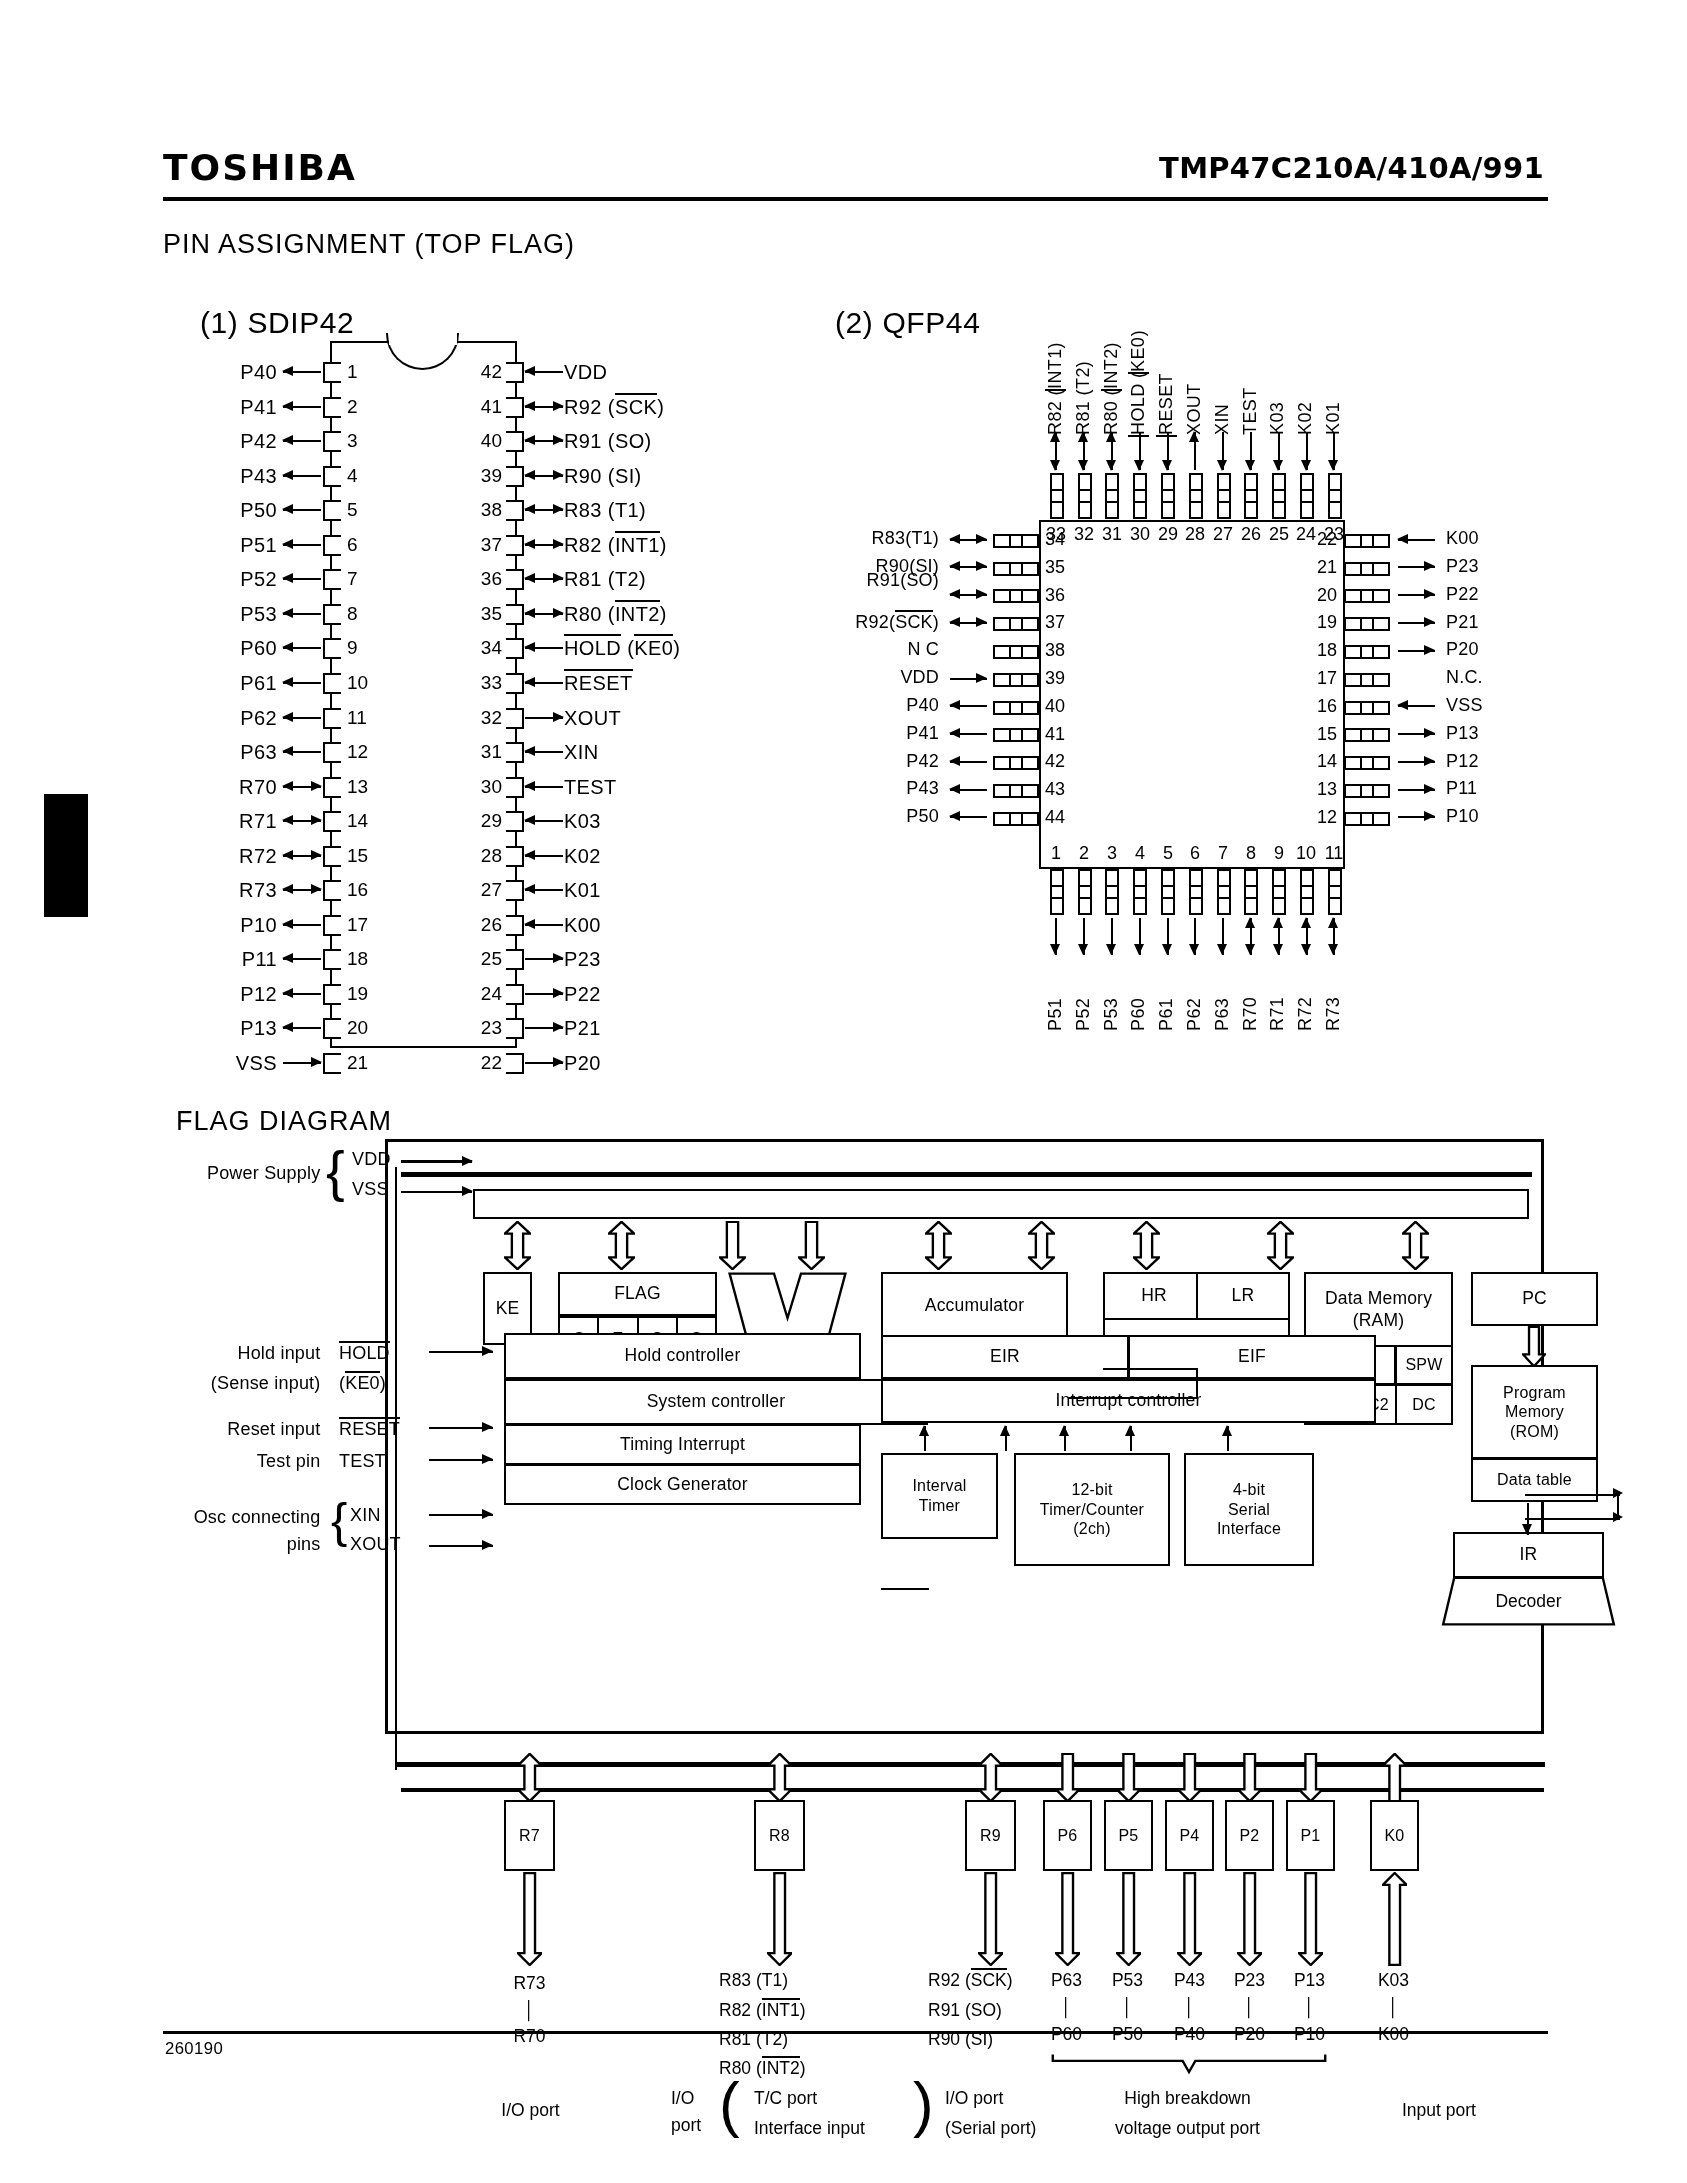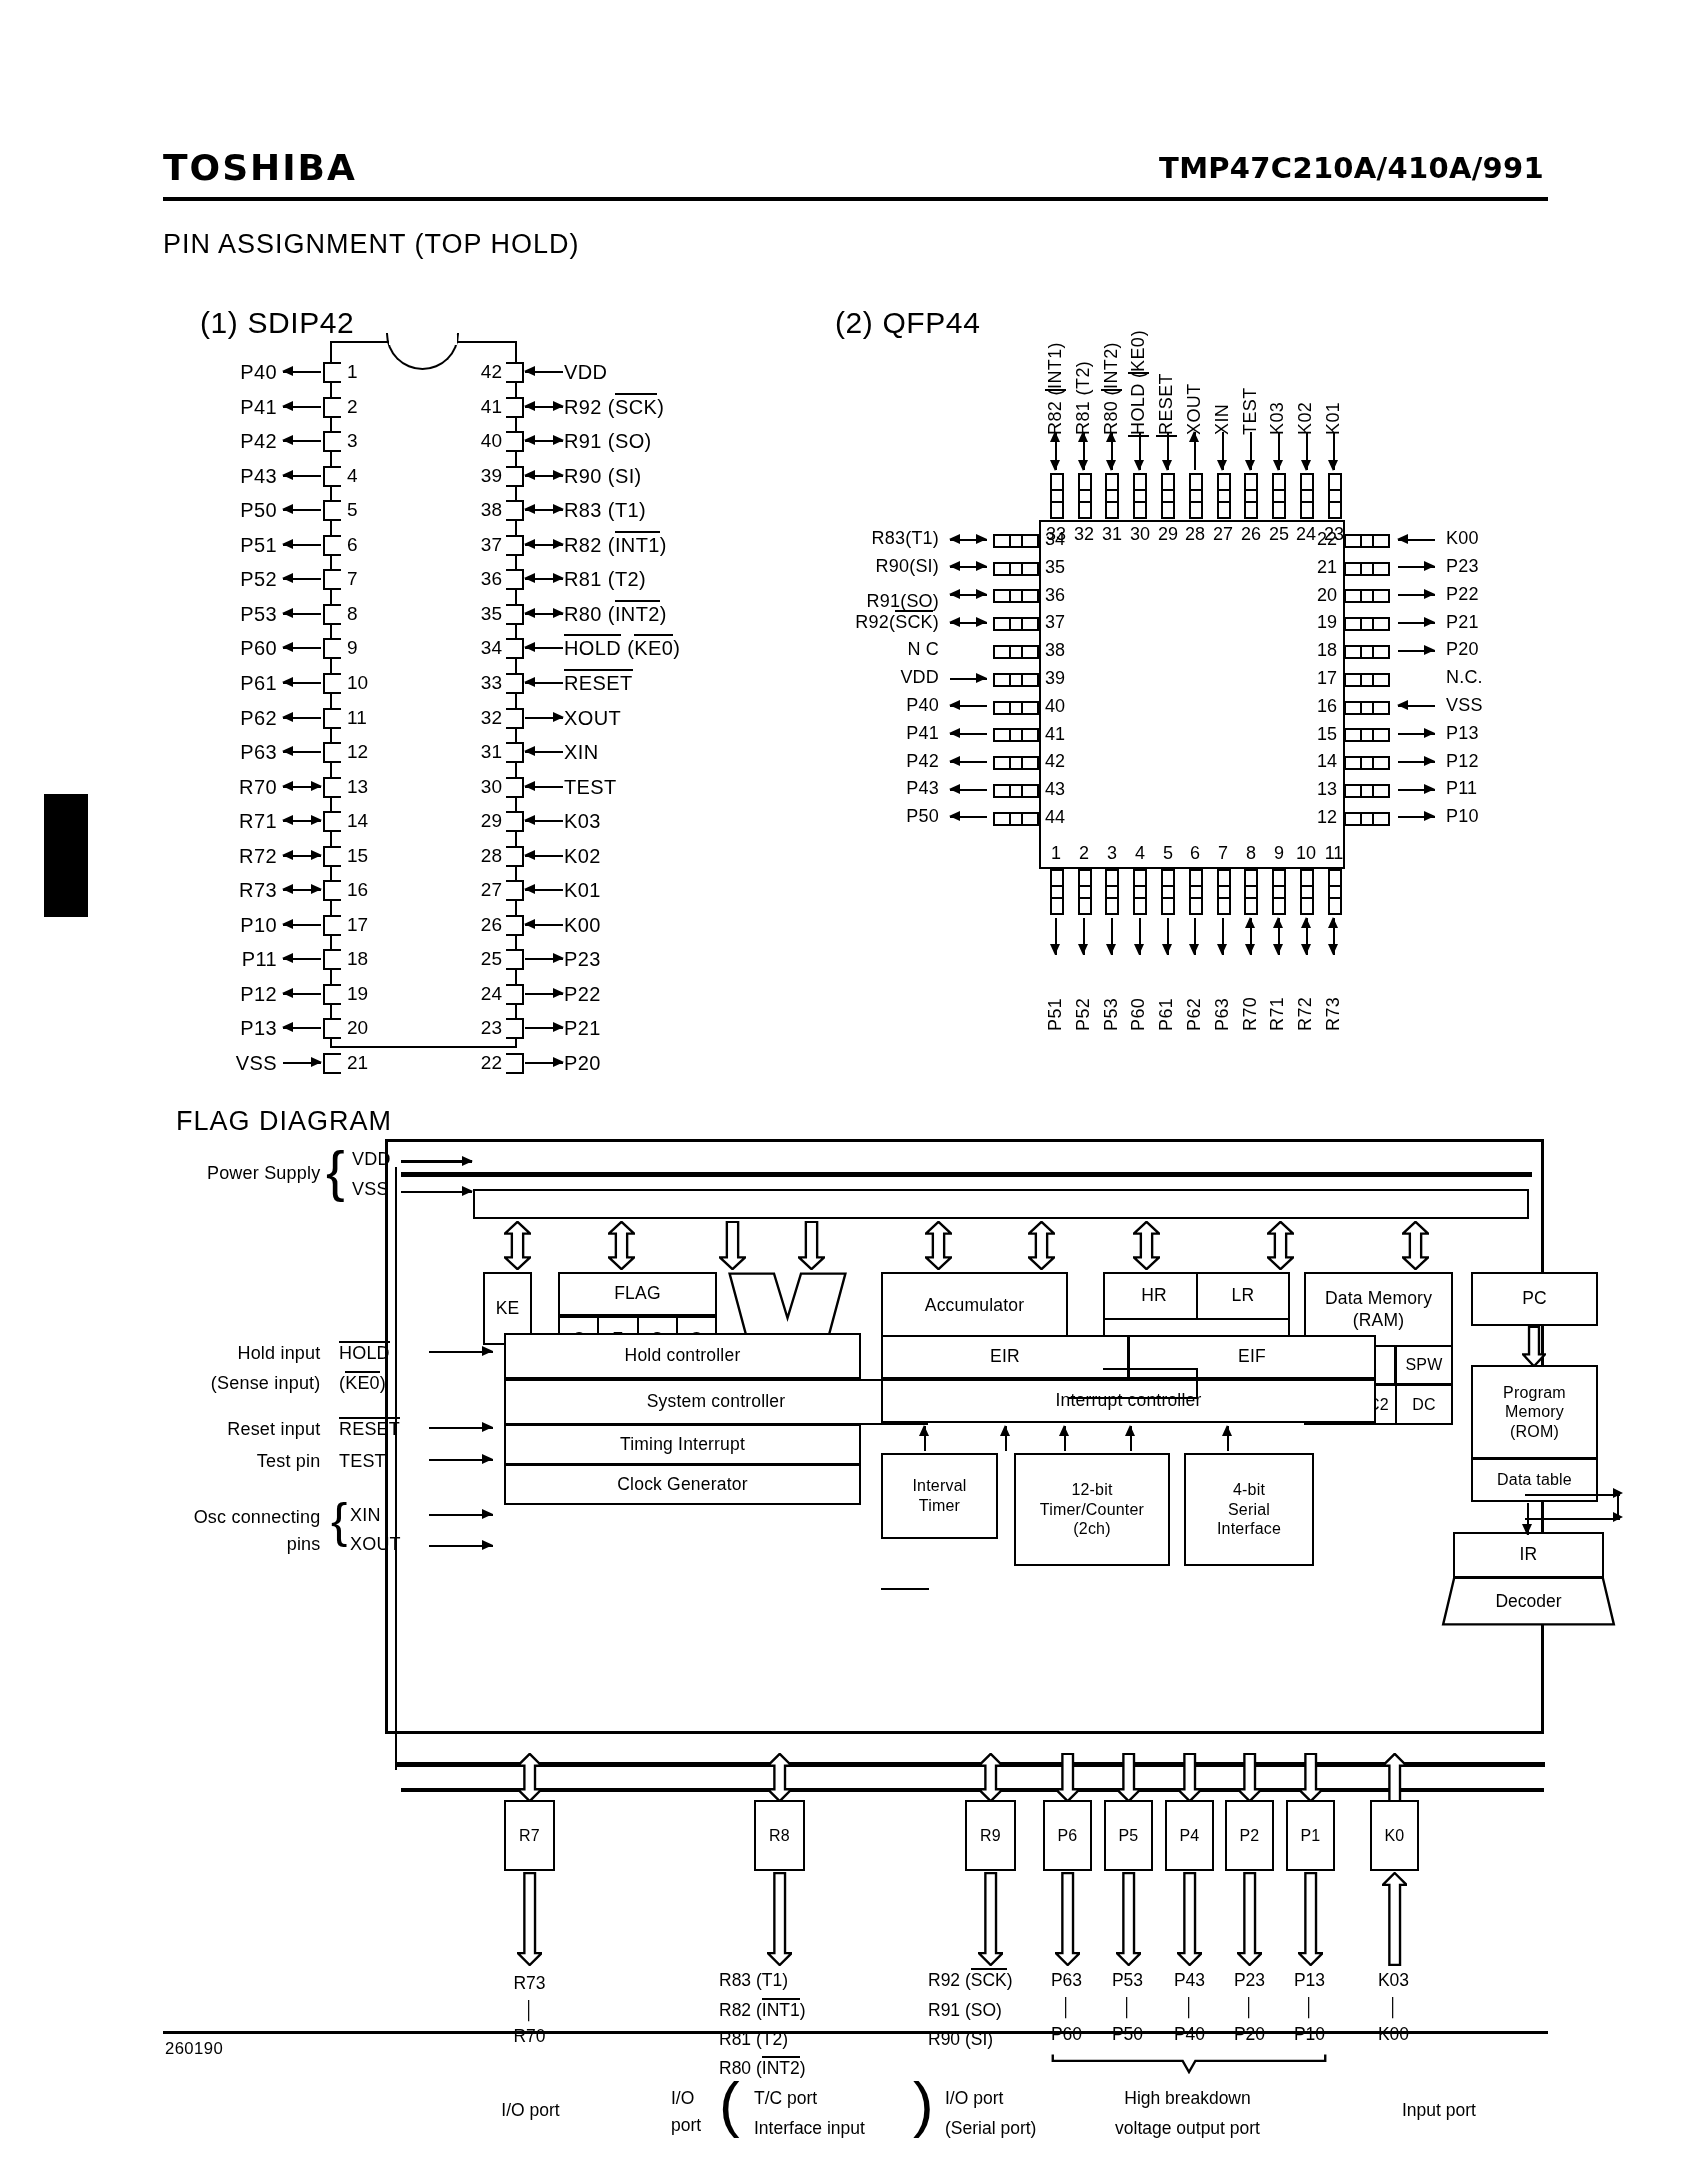--- a/index.html
+++ b/index.html
@@ -120,21 +120,21 @@
 </style>
 </head>
 <body>
 
 <div class="page">
 
   <div class="abs" id="hdr-brand">TOSHIBA</div>
   <div class="abs" id="hdr-part">TMP47C210A/410A/991</div>
   <div class="abs" id="hdr-rule"></div>
 
-  <div class="abs" id="sec-pin-title">PIN ASSIGNMENT (TOP HOLD)</div>
+  <div class="abs" id="sec-pin-title">PIN ASSIGNMENT (TOP FLAG)</div>
 
   <div class="abs" id="thumb-index"></div>
 
   <div class="abs pkg-caption" id="cap-sdip">(1) SDIP42</div>
 
   <div id="sdip">
     <div id="sdip-body"></div>
     <div id="sdip-notch"></div>
     <div id="sdip-notch-mask"></div>
     <div id="sdip-rows">
@@ -787,21 +787,21 @@
         <div class="q-padH" style="left: 167px; top: 260px;">
           <div class="seg" style="left: 13.5px;"></div>
           <div class="seg" style="left: 26px;"></div>
         </div>
         <div class="q-numL" style="left: 219px; top: 256px;">36</div>
         <div style="position: absolute; left: 124px; top: 265px; width: 37px; height: 2.4px;">
           <div style="position: absolute; left: 0px; top: 0px; width: 37px; height: 2.4px; background: rgb(0, 0, 0);"></div>
           <div style="position: absolute; width: 0px; height: 0px; top: -4.8px; left: -0.8px; border-top: 5.6px solid transparent; border-bottom: 5.6px solid transparent; border-right: 11px solid rgb(0, 0, 0);"></div>
           <div style="position: absolute; width: 0px; height: 0px; top: -4.8px; left: 26px; border-top: 5.6px solid transparent; border-bottom: 5.6px solid transparent; border-left: 11px solid rgb(0, 0, 0);"></div>
         </div>
-        <div class="q-lblL" style="left: 0px; width: 113px; top: 262px;"><span>R91(SO)</span></div>
+        <div class="q-lblL" style="left: 0px; width: 113px; top: 241px;"><span>R91(SO)</span></div>
         <div class="q-padH" style="left: 167px; top: 288px;">
           <div class="seg" style="left: 13.5px;"></div>
           <div class="seg" style="left: 26px;"></div>
         </div>
         <div class="q-numL" style="left: 219px; top: 283px;">37</div>
         <div style="position: absolute; left: 124px; top: 293px; width: 37px; height: 2.4px;">
           <div style="position: absolute; left: 0px; top: 0px; width: 37px; height: 2.4px; background: rgb(0, 0, 0);"></div>
           <div style="position: absolute; width: 0px; height: 0px; top: -4.8px; left: -0.8px; border-top: 5.6px solid transparent; border-bottom: 5.6px solid transparent; border-right: 11px solid rgb(0, 0, 0);"></div>
           <div style="position: absolute; width: 0px; height: 0px; top: -4.8px; left: 26px; border-top: 5.6px solid transparent; border-bottom: 5.6px solid transparent; border-left: 11px solid rgb(0, 0, 0);"></div>
         </div>

